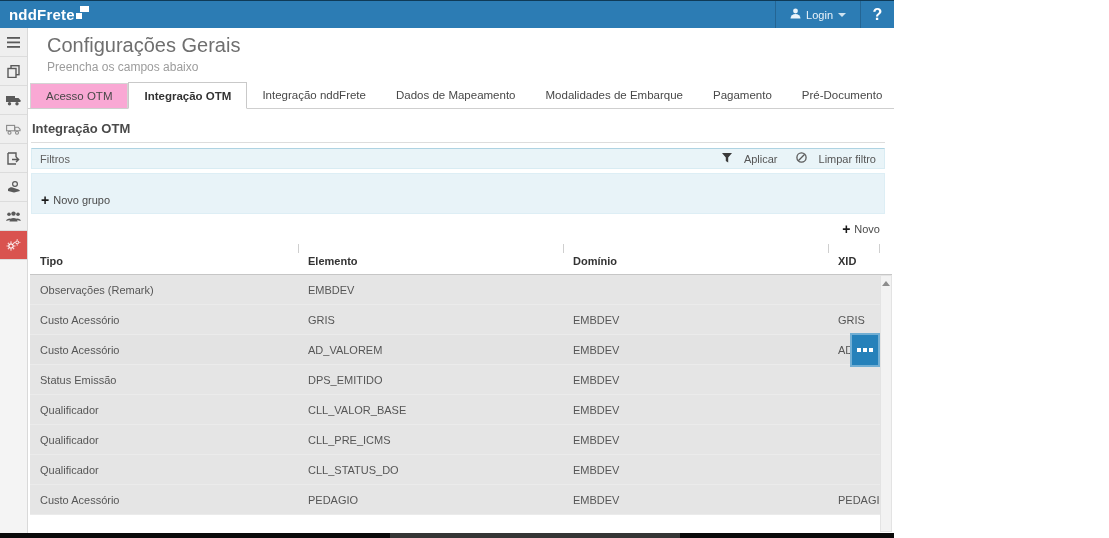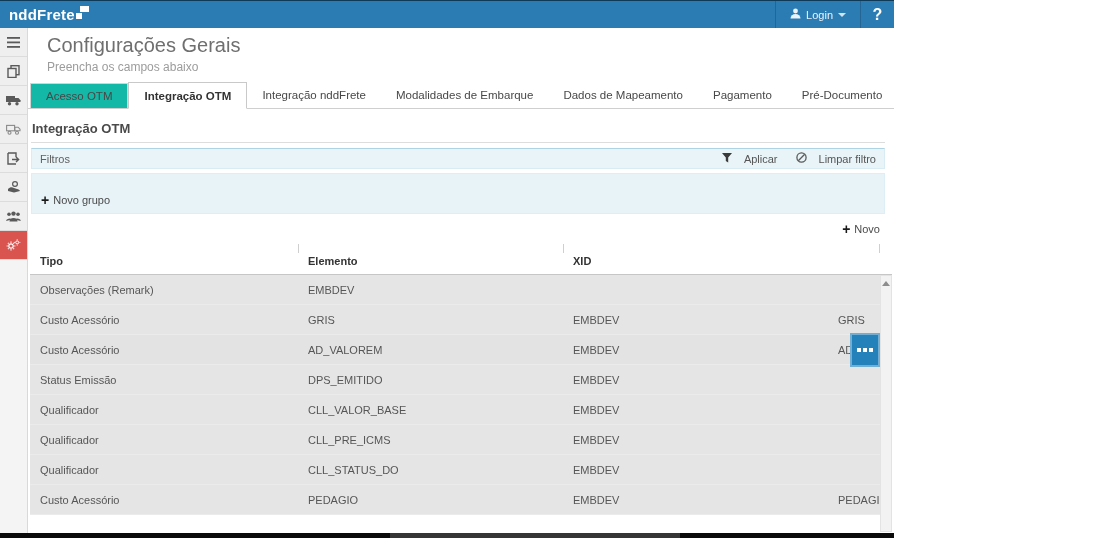--- a/index.html
+++ b/index.html
@@ -51,21 +51,21 @@
   .page-subtitle { font-size:12px; color:#9c9c9c; margin-top:3px; }
 
   .tabbar {
     margin-top:8px; height:27px; border-bottom:1px solid #cfcfcf;
     display:flex; align-items:flex-end; padding-left:2px; position:relative;
   }
   .tab {
     height:25px; line-height:25px; padding:0 15px; font-size:11.5px; color:#484848;
     white-space:nowrap; cursor:pointer;
   }
-  .tab.boxed { background:#14b8a6; border:1px solid #d4d4d4; border-bottom:none; }
+  .tab.boxed { background:#f9a8d4; border:1px solid #d4d4d4; border-bottom:none; }
   .tab.active {
     background:#fff; border:1px solid #c9c9c9; border-bottom:1px solid #fff;
     margin-bottom:-1px; height:27px; line-height:27px; font-weight:bold; color:#333;
   }
 
   .section-title { margin:12px 0 0 4px; font-size:13px; font-weight:bold; color:#4a4a4a; }
   .section-rule { margin:6px 9px 0 3px; border-bottom:1px solid #ddd; }
 
   .filters-bar {
     margin:5px 9px 0 3px; height:21px; background:#e9f4f8;
@@ -249,22 +249,22 @@
 
     <div class="title-block">
       <div class="page-title">Configurações Gerais</div>
       <div class="page-subtitle">Preencha os campos abaixo</div>
     </div>
 
     <div class="tabbar">
       <div class="tab boxed">Acesso OTM</div>
       <div class="tab active">Integração OTM</div>
       <div class="tab">Integração nddFrete</div>
+      <div class="tab">Dados de Mapeamento</div>
       <div class="tab">Modalidades de Embarque</div>
-      <div class="tab">Dados de Mapeamento</div>
       <div class="tab">Pagamento</div>
       <div class="tab">Pré-Documento</div>
     </div>
 
     <div class="section-title">Integração OTM</div>
     <div class="section-rule"></div>
 
     <div class="filters-bar">
       <span class="filters-title">Filtros</span>
       <div class="filters-actions">
@@ -299,20 +299,21 @@
       <div class="new-btn">
         <span class="plus-glyph">+</span>
         <span>Novo</span>
       </div>
     </div>
 
     <div class="table-wrap">
       <div class="thead">
         <div class="th c1">Tipo</div>
         <div class="th c2">Elemento</div>
+        <div class="th c3">Domínio</div>
         <div class="th c4">XID</div>
       </div>
 
       <div class="tbody">
         <div class="trow">
           <div class="td c1">Observações (Remark)</div>
           <div class="td c3">EMBDEV</div>
           <div class="td c4"></div>
         </div>
         <div class="trow">

